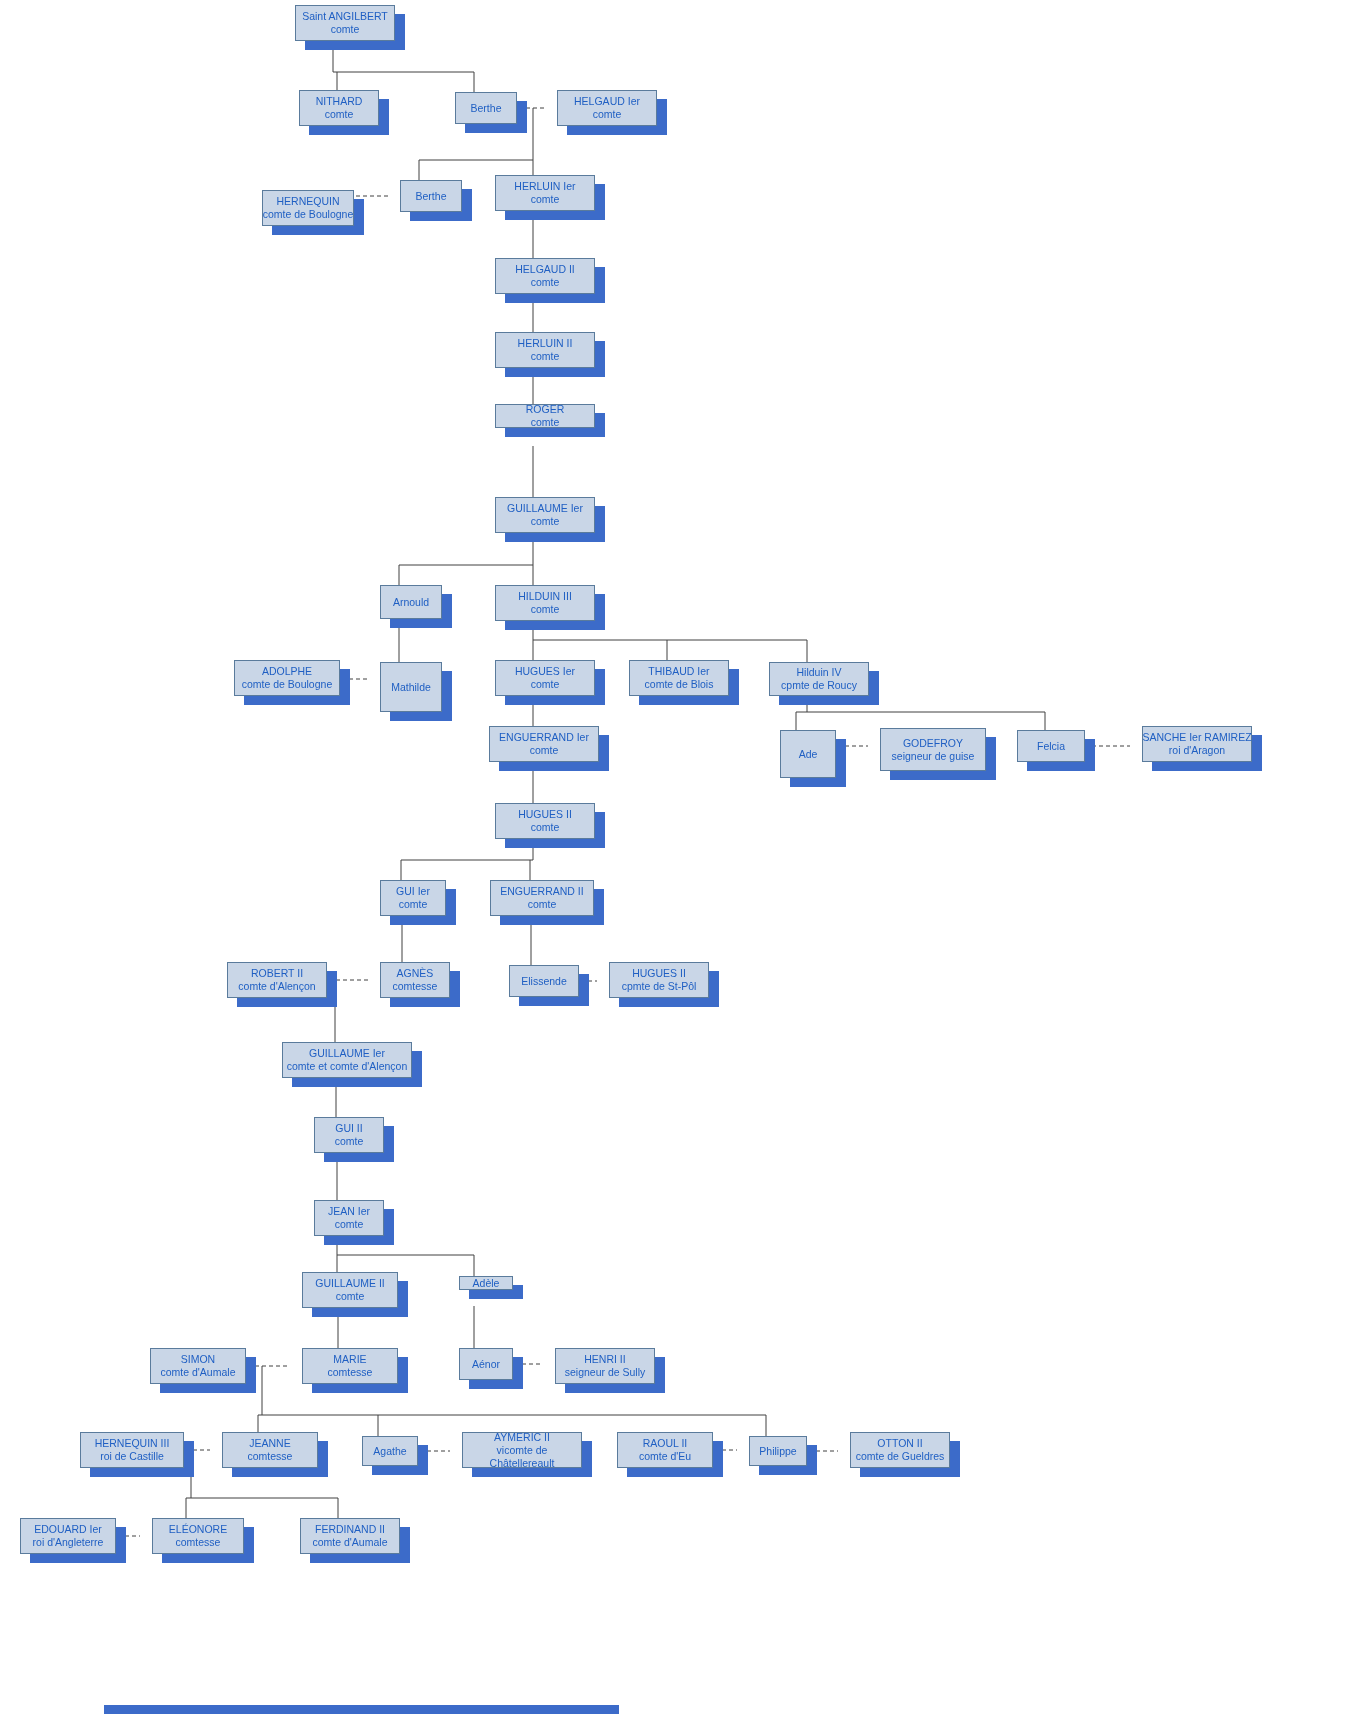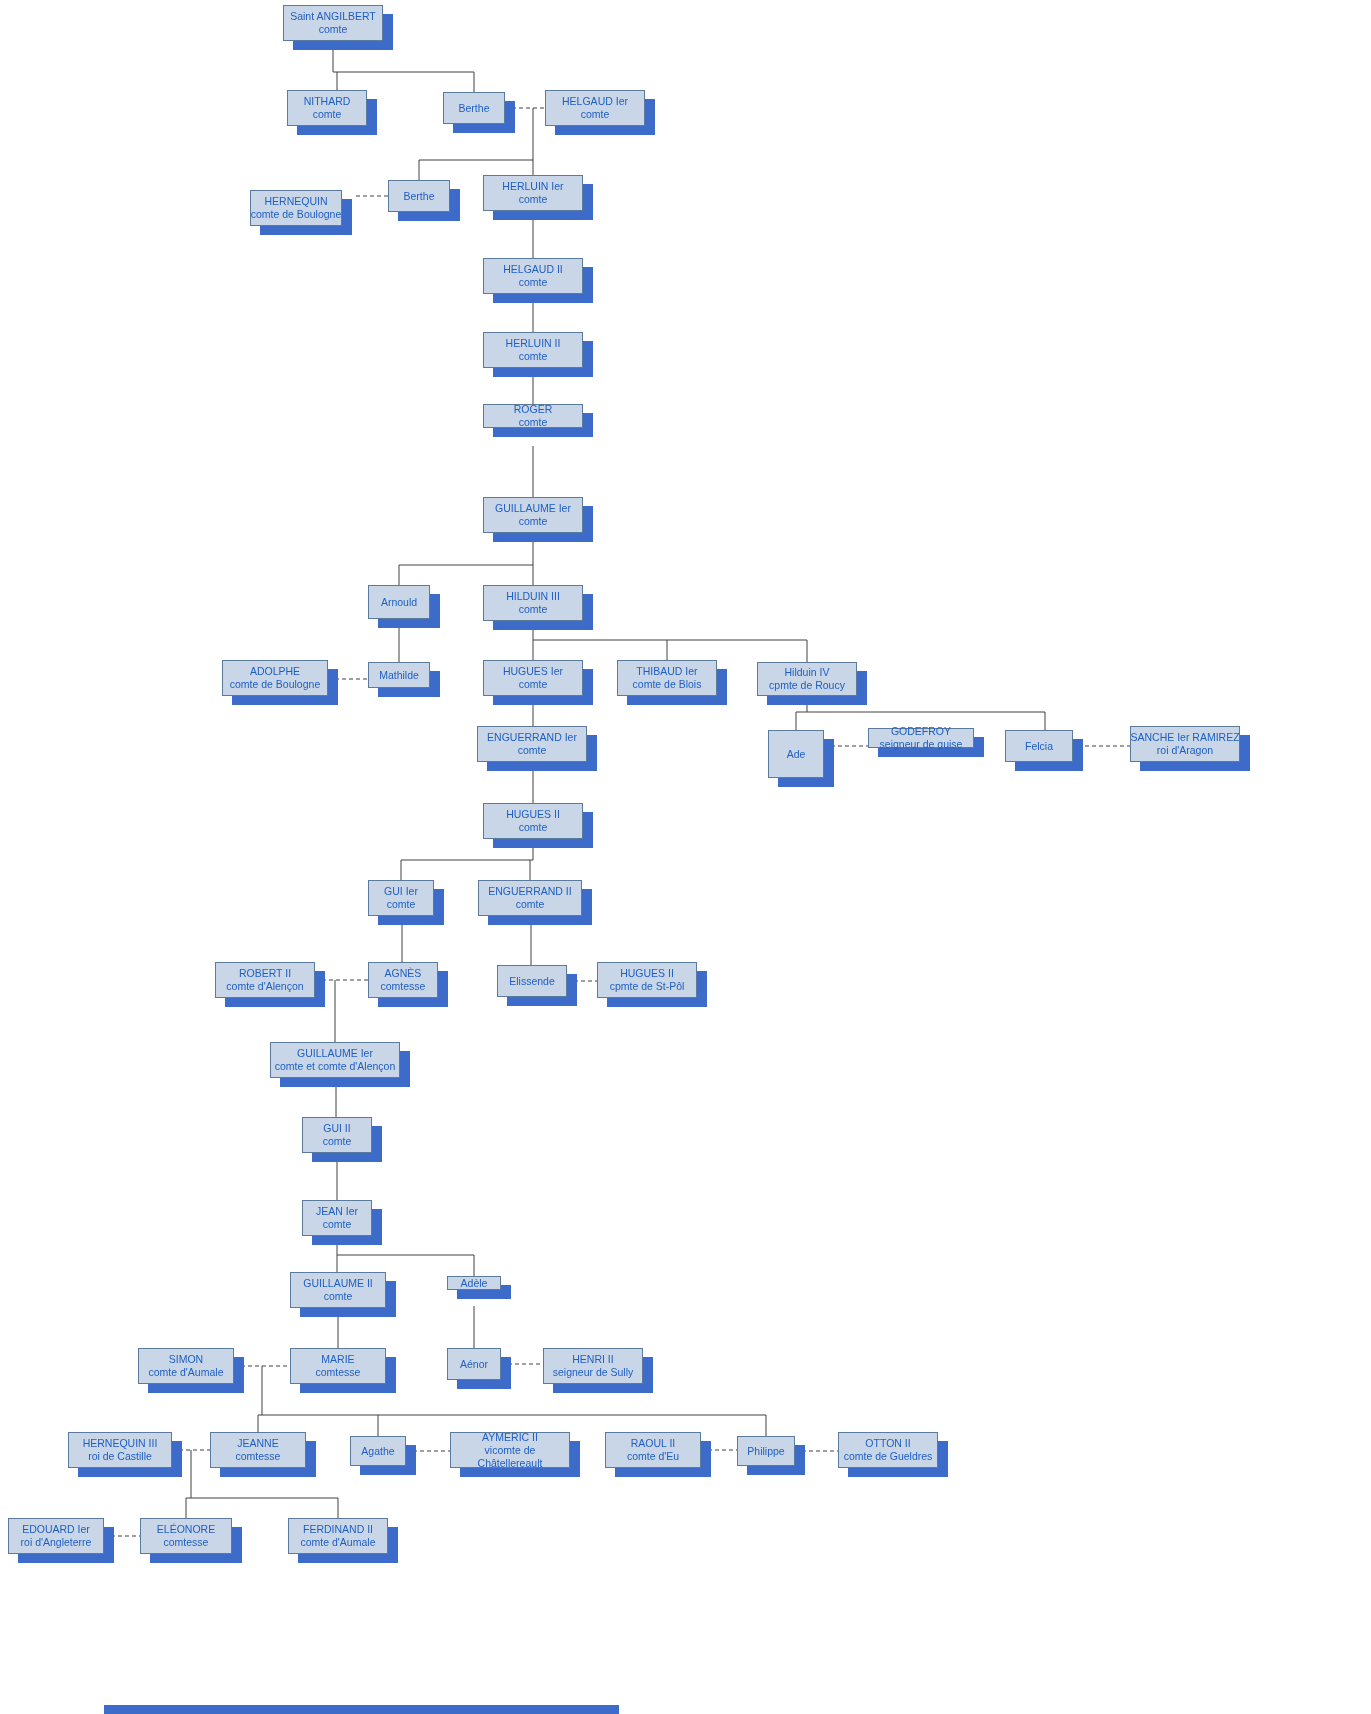--- a/index.html
+++ b/index.html
@@ -7,21 +7,21 @@
     position:relative;width:1371px;height:1714px;background:#ffffff;
     font-family:"Liberation Sans",sans-serif;overflow:hidden;
   }
   svg.connectors{position:absolute;left:0;top:0;}
   .node{
     position:absolute;box-sizing:border-box;
     background:#c9d6e7;border:1px solid #5a7b9c;
     box-shadow:10px 9px 0 0 #3c6bc9;
     display:flex;flex-direction:column;align-items:center;justify-content:center;
     text-align:center;color:#1f5fc3;font-size:10.5px;line-height:13px;
-    padding:1px 2px;cursor:default;
+    padding:1px 2px;cursor:default;margin-left:12px;
   }
   .node .nm,.node .tt{display:block;white-space:nowrap;}
   .node.wrap .tt{white-space:normal;}
   .strip{position:absolute;background:#3c6bc9;}
 </style>
 </head>
 <body>
 
 <div class="canvas">
 
@@ -110,39 +110,39 @@
       <span class="nm">Arnould</span>
     </div>
   <div class="node" style="left:483px;top:585px;width:100px;height:36px">
       <span class="nm">HILDUIN III</span>
       <span class="tt">comte</span>
     </div>
   <div class="node" style="left:222px;top:660px;width:106px;height:36px">
       <span class="nm">ADOLPHE</span>
       <span class="tt">comte de Boulogne</span>
     </div>
-  <div class="node" style="left:368px;top:662px;width:62px;height:26px">
+  <div class="node" style="left:368px;top:662px;width:62px;height:50px">
       <span class="nm">Mathilde</span>
     </div>
   <div class="node" style="left:483px;top:660px;width:100px;height:36px">
       <span class="nm">HUGUES Ier</span>
       <span class="tt">comte</span>
     </div>
   <div class="node" style="left:617px;top:660px;width:100px;height:36px">
       <span class="nm">THIBAUD Ier</span>
       <span class="tt">comte de Blois</span>
     </div>
   <div class="node" style="left:757px;top:662px;width:100px;height:34px">
       <span class="nm">Hilduin IV</span>
       <span class="tt">cpmte de Roucy</span>
     </div>
   <div class="node" style="left:768px;top:730px;width:56px;height:48px">
       <span class="nm">Ade</span>
     </div>
-  <div class="node" style="left:868px;top:728px;width:106px;height:20px">
+  <div class="node" style="left:868px;top:728px;width:106px;height:43px">
       <span class="nm">GODEFROY</span>
       <span class="tt">seigneur de guise</span>
     </div>
   <div class="node" style="left:1005px;top:730px;width:68px;height:32px">
       <span class="nm">Felcia</span>
     </div>
   <div class="node" style="left:1130px;top:726px;width:110px;height:36px">
       <span class="nm">SANCHE Ier RAMIREZ</span>
       <span class="tt">roi d'Aragon</span>
     </div>

